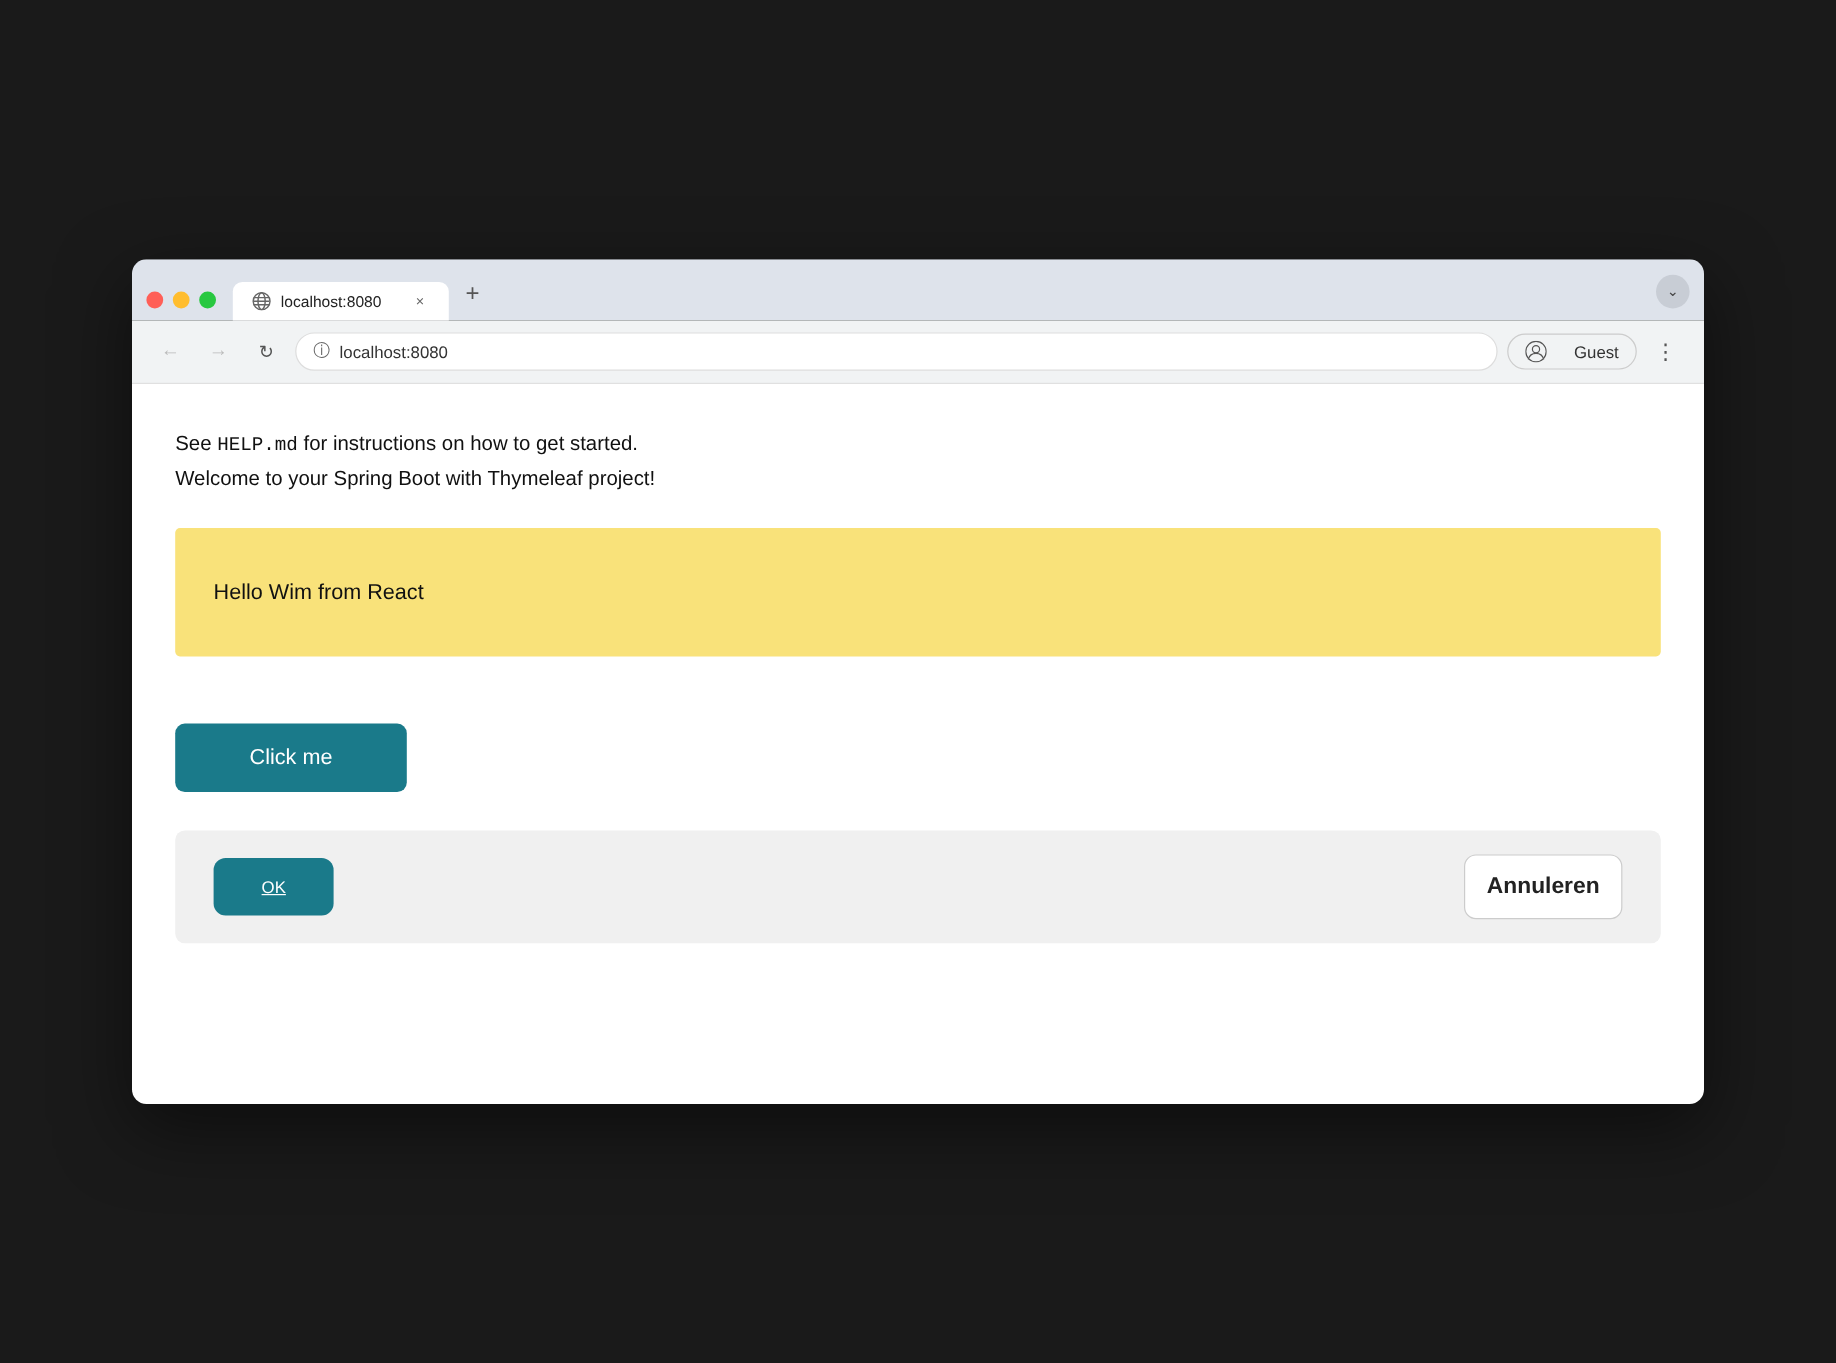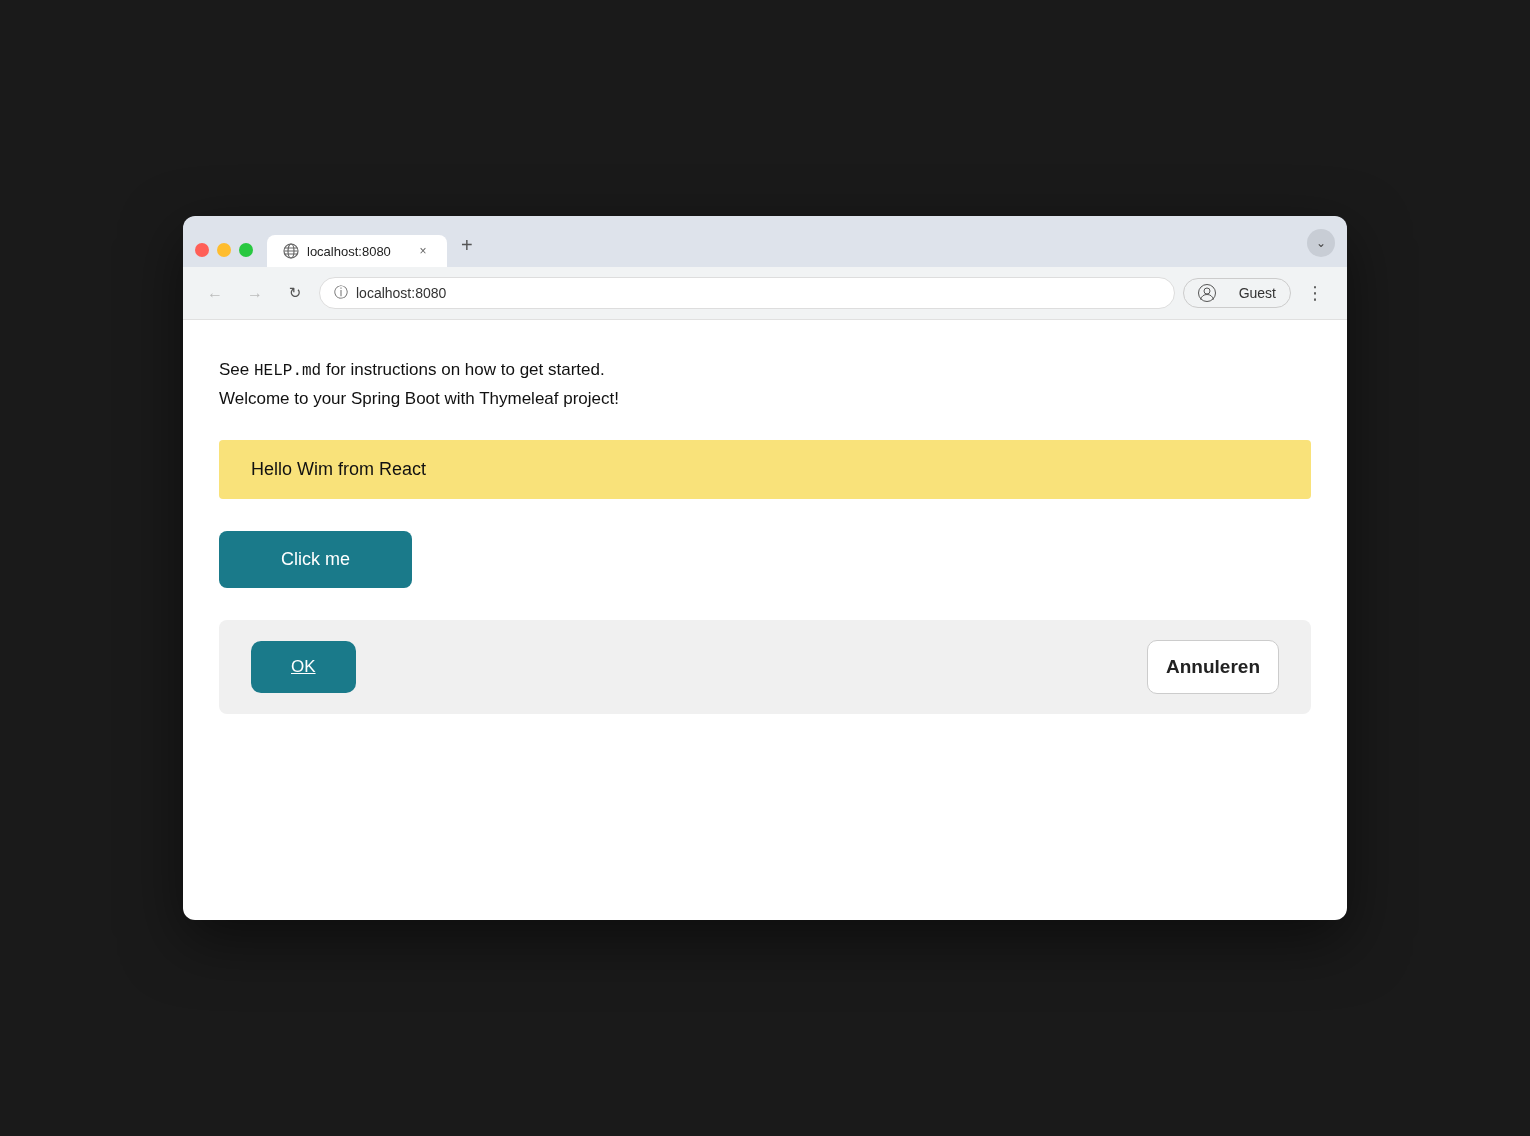--- a/index.html
+++ b/index.html
@@ -7,21 +7,21 @@
     body {
       background: #1a1a1a;
       display: flex;
       justify-content: center;
       align-items: center;
       min-height: 100vh;
       font-family: -apple-system, BlinkMacSystemFont, 'Segoe UI', sans-serif;
     }
 
     .browser-window {
-      width: 1164px;
+      width: 1310px;
       background: #000000;
       border-radius: 12px;
       overflow: hidden;
       box-shadow: 0 20px 60px rgba(0,0,0,0.5);
     }
 
     
     .tab-bar {
       background: #dee3eb;
       padding: 10px 12px 0 12px;
@@ -211,22 +211,22 @@
     }
 
     .welcome-text .mono {
       font-family: 'Courier New', Courier, monospace;
       font-size: 16px;
     }
 
     .hello-box {
       background: #f9e27a;
       border-radius: 4px;
-      padding: 16px 32px;
-      margin-bottom: 32px;
+      padding: 40px 32px;
+      margin-bottom: 56px;
     }
 
     .hello-item {
       font-size: 18px;
       color: #111;
       margin-bottom: 10px;
       line-height: 1.5;
     }
 
     .hello-item:last-child {
@@ -253,21 +253,21 @@
       align-items: center;
       gap: 40px;
     }
 
     .ok-btn {
       background: #1a7a8a;
       color: #fff;
       border: none;
       border-radius: 10px;
       padding: 16px 40px;
-      font-size: 17px;
+      font-size: 14px;
       font-weight: 500;
       cursor: pointer;
       text-decoration: underline;
     }
 
     .annuleren-btn {
       background: #fff;
       color: #222;
       border: 1.5px solid #ccc;
       border-radius: 10px;

